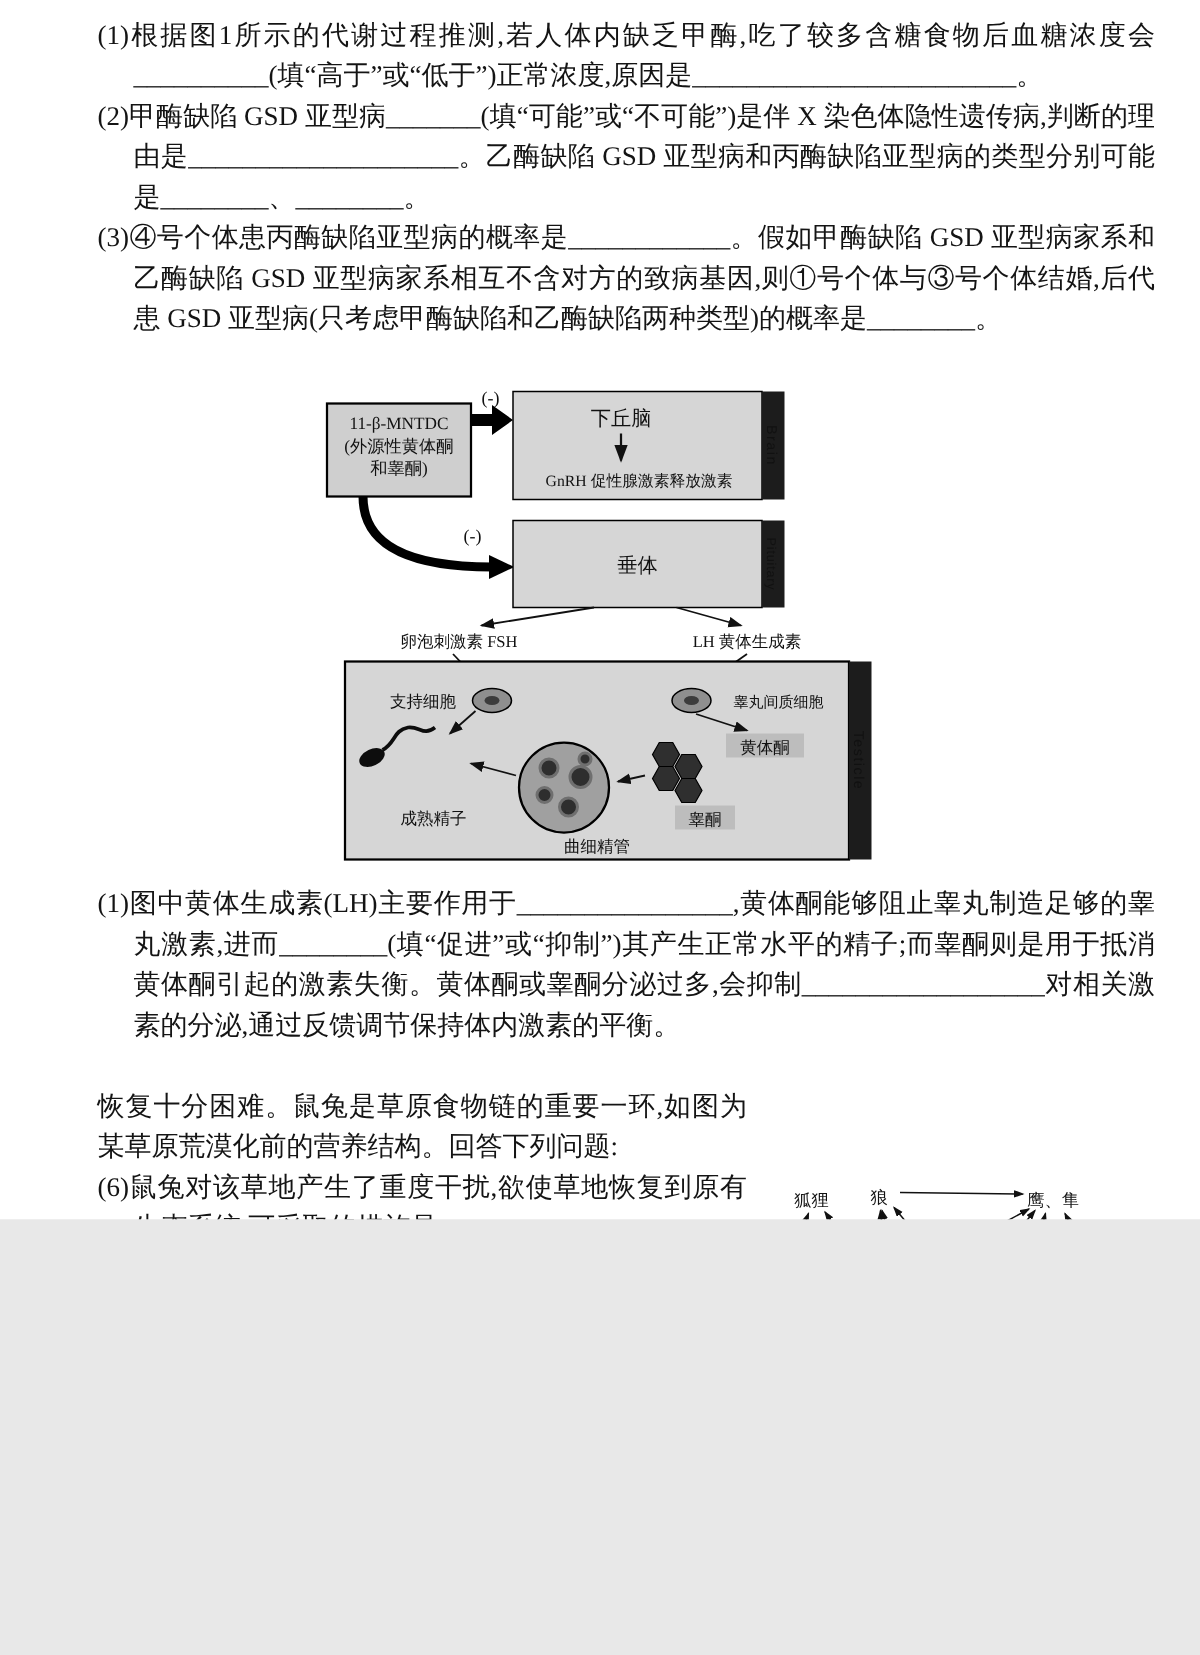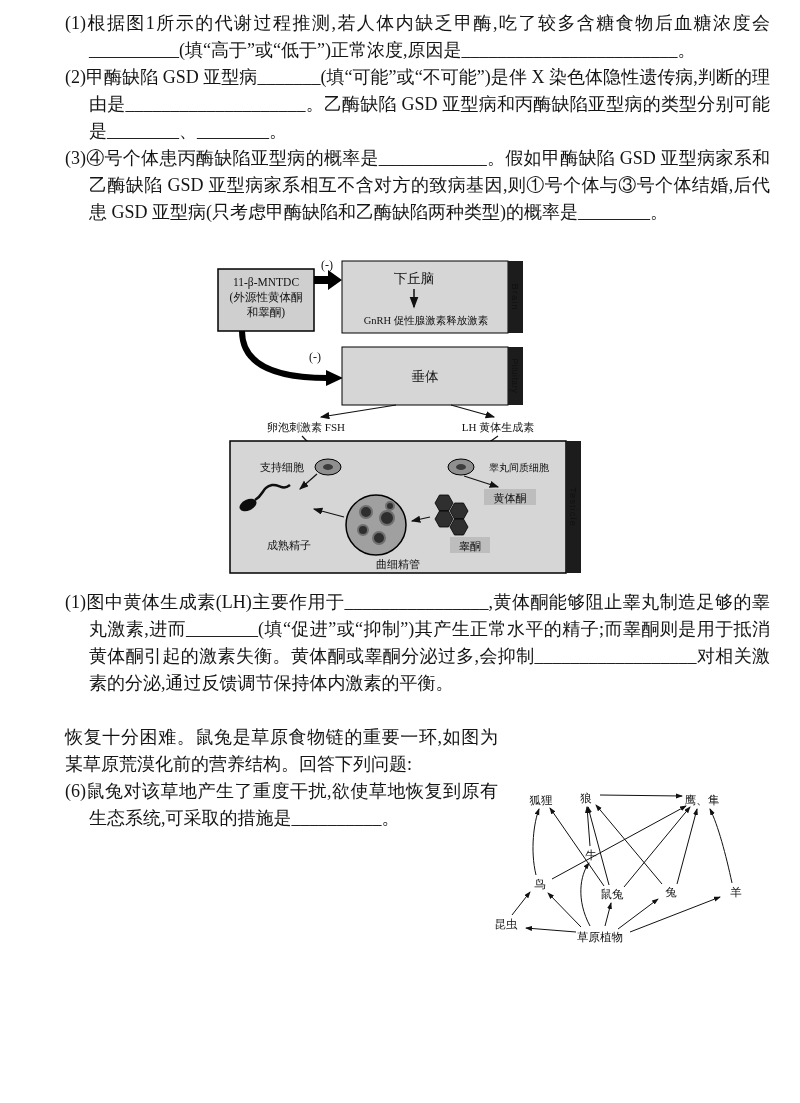--- a/index.html
+++ b/index.html
@@ -1,18 +1,18 @@
 <!DOCTYPE html>
 <html><head>
 <meta charset="utf-8">
 <style>
   html,body { margin:0; padding:0; background:#e8e8e8; }
   .page {
     position:relative;
-    width:800px; height:1103px;
+    width:800px; height:813px;
     margin:0 auto;
     background:#ffffff;
     box-sizing:border-box;
     padding:10px 30px 0 38px;
     font-family:"Liberation Serif","DejaVu Serif",serif;
     font-size:18px; line-height:27px; color:#141414;
     overflow:hidden;
   }
   p { margin:0; text-align:justify; }
   .block { margin-left:27px; }

